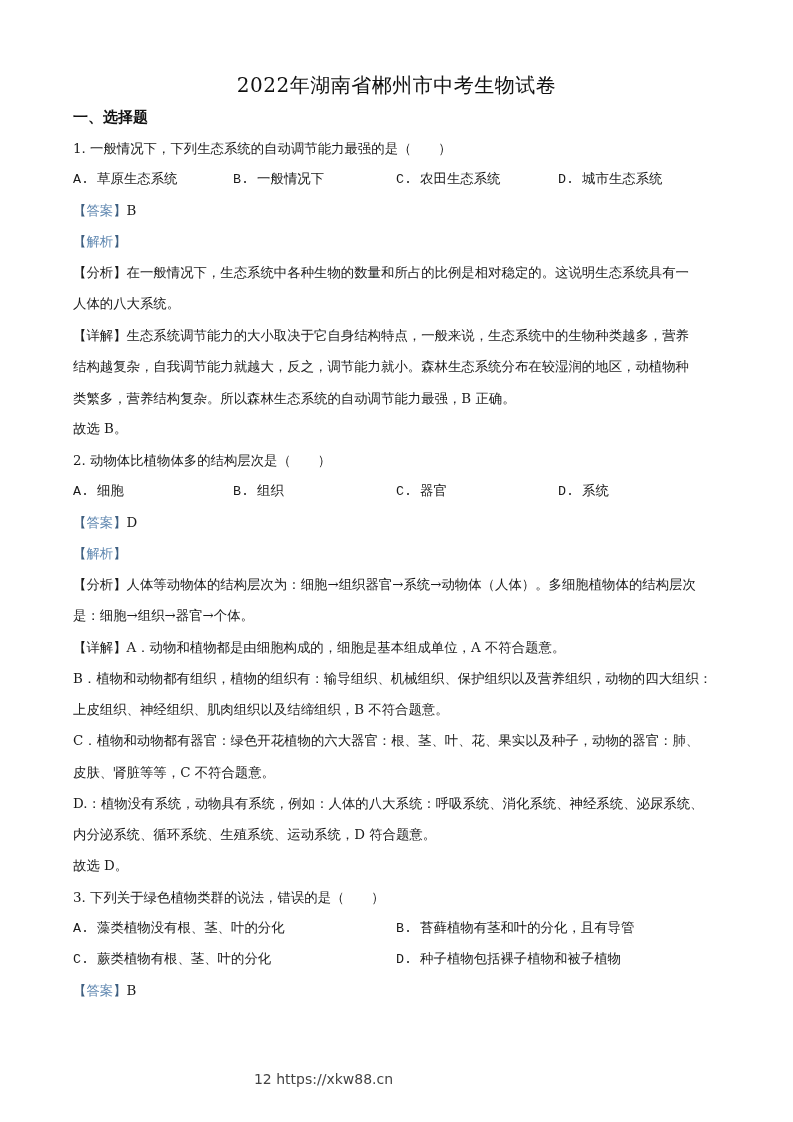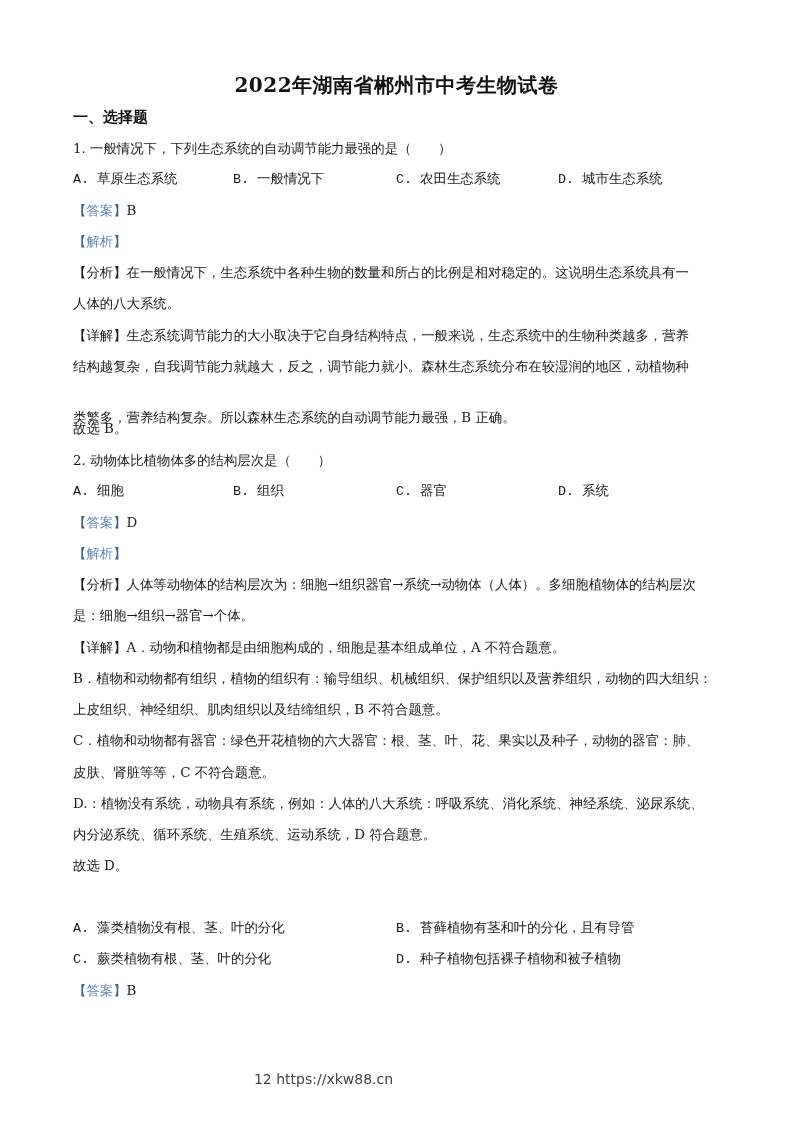--- a/index.html
+++ b/index.html
@@ -21,21 +21,21 @@
       width: 793px;
       height: 1122px;
     }
     .title {
       position: absolute;
       top: 72px;
       left: 0;
       width: 793px;
       text-align: center;
       font-size: 20px;
-      font-weight: bold;
+      font-weight: normal;
       letter-spacing: 0.5px;
       color: #111;
     }
     .section-heading {
       position: absolute;
       left: 73px;
       top: 108px;
       font-size: 15px;
       font-weight: bold;
       color: #111;
@@ -91,21 +91,21 @@
   <div class="line" style="top:202px">
     <span class="tag"><span class="br">【</span><span>答案</span><span class="br">】</span></span><span>B</span>
   </div>
   <div class="line" style="top:233px">
     <span class="tag"><span class="br">【</span><span>解析</span><span class="br">】</span></span>
   </div>
   <div class="line" style="top:264px"><span>【分析】</span><span>在一般情况下，生态系统中各种生物的数量和所占的比例是相对稳定的。这说明生态系统具有一</span></div>
   <div class="line" style="top:295px">人体的八大系统。</div>
   <div class="line" style="top:327px"><span>【详解】</span><span>生态系统调节能力的大小取决于它自身结构特点，一般来说，生态系统中的生物种类越多，营养</span></div>
   <div class="line" style="top:358px">结构越复杂，自我调节能力就越大，反之，调节能力就小。森林生态系统分布在较湿润的地区，动植物种</div>
-  <div class="line" style="top:409px">类繁多，营养结构复杂。所以森林生态系统的自动调节能力最强，B 正确。</div>
+  <div class="line" style="top:390px">类繁多，营养结构复杂。所以森林生态系统的自动调节能力最强，B 正确。</div>
   <div class="line" style="top:420px">故选 B。</div>
 
   <div class="line" style="top:452px">2. 动物体比植物体多的结构层次是（　　）</div>
   <div class="opt" style="left:73px; top:483px">A.  细胞</div>
   <div class="opt" style="left:233px; top:483px">B.  组织</div>
   <div class="opt" style="left:396px; top:483px">C.  器官</div>
   <div class="opt" style="left:558px; top:483px">D.  系统</div>
 
   <div class="line" style="top:514px">
     <span class="tag"><span class="br">【</span><span>答案</span><span class="br">】</span></span><span>D</span>
@@ -117,20 +117,21 @@
   <div class="line" style="top:607px">是：细胞→组织→器官→个体。</div>
   <div class="line" style="top:639px"><span>【详解】</span><span>A．动物和植物都是由细胞构成的，细胞是基本组成单位，A 不符合题意。</span></div>
   <div class="line" style="top:670px">B．植物和动物都有组织，植物的组织有：输导组织、机械组织、保护组织以及营养组织，动物的四大组织：</div>
   <div class="line" style="top:701px">上皮组织、神经组织、肌肉组织以及结缔组织，B 不符合题意。</div>
   <div class="line" style="top:732px">C．植物和动物都有器官：绿色开花植物的六大器官：根、茎、叶、花、果实以及种子，动物的器官：肺、</div>
   <div class="line" style="top:764px">皮肤、肾脏等等，C 不符合题意。</div>
   <div class="line" style="top:795px">D.：植物没有系统，动物具有系统，例如：人体的八大系统：呼吸系统、消化系统、神经系统、泌尿系统、</div>
   <div class="line" style="top:826px">内分泌系统、循环系统、生殖系统、运动系统，D 符合题意。</div>
   <div class="line" style="top:857px">故选 D。</div>
 
+  <div class="line" style="top:889px">3. 下列关于绿色植物类群的说法，错误的是（　　）</div>
   <div class="opt" style="left:73px; top:920px">A.  藻类植物没有根、茎、叶的分化</div>
   <div class="opt" style="left:396px; top:920px">B.  苔藓植物有茎和叶的分化，且有导管</div>
   <div class="opt" style="left:73px; top:951px">C.  蕨类植物有根、茎、叶的分化</div>
   <div class="opt" style="left:396px; top:951px">D.  种子植物包括裸子植物和被子植物</div>
 
   <div class="line" style="top:982px">
     <span class="tag"><span class="br">【</span><span>答案</span><span class="br">】</span></span><span>B</span>
   </div>
 
   <div class="footer">12 https://xkw88.cn</div>

